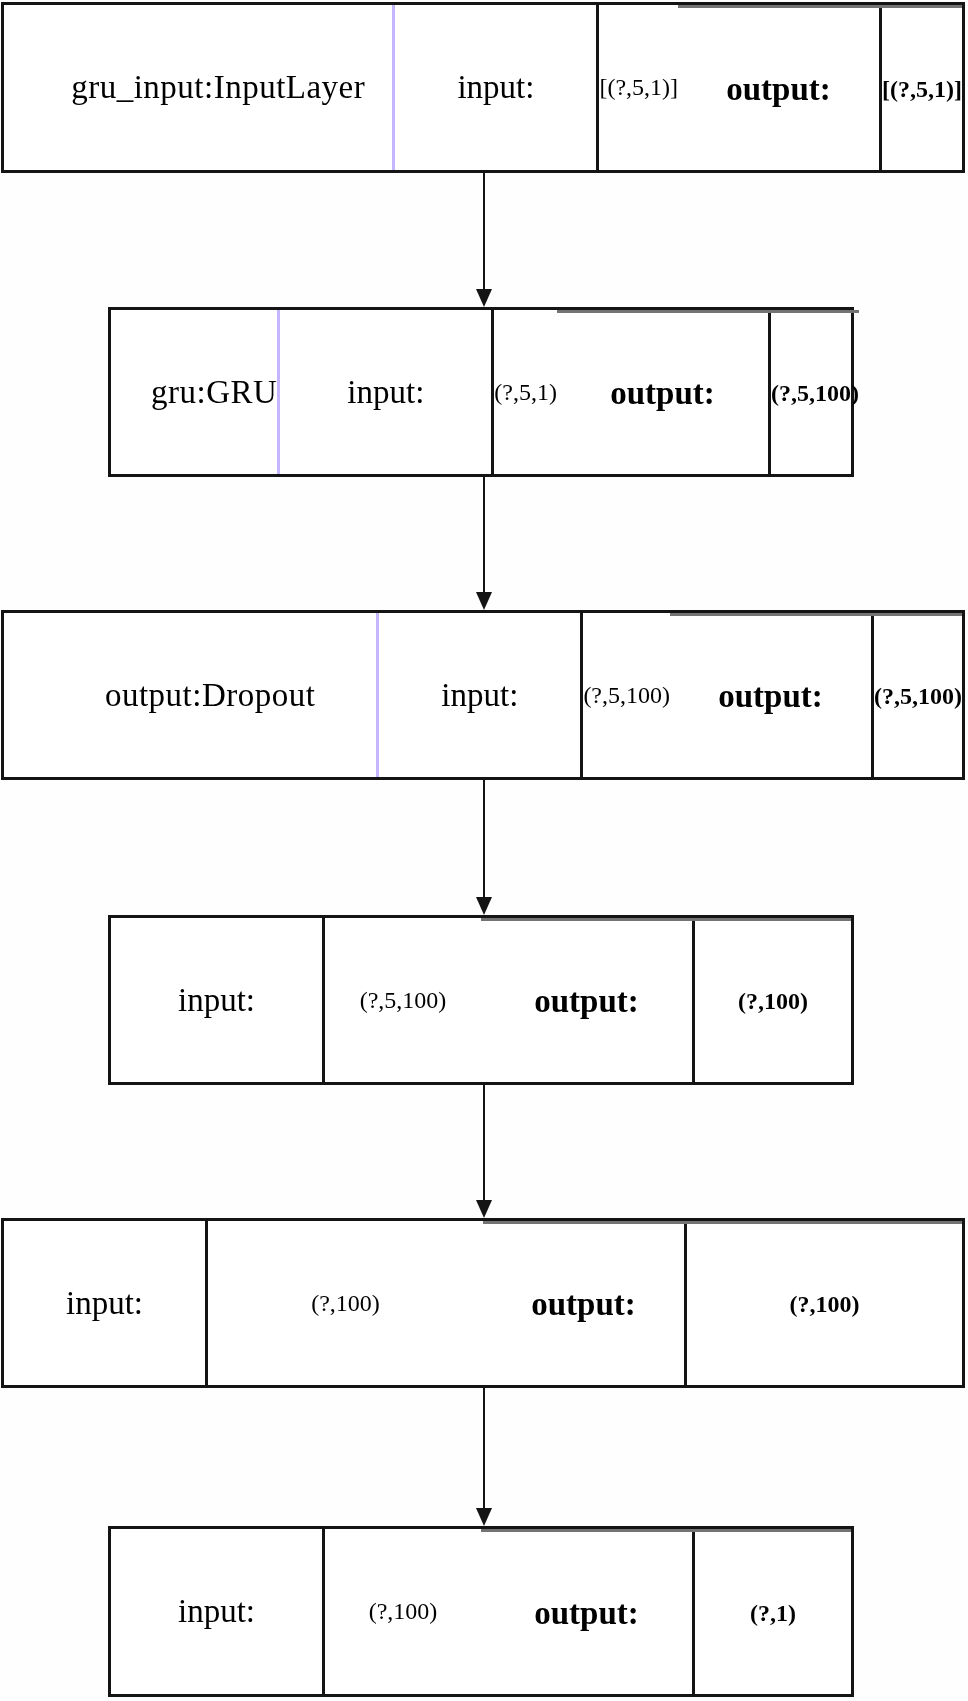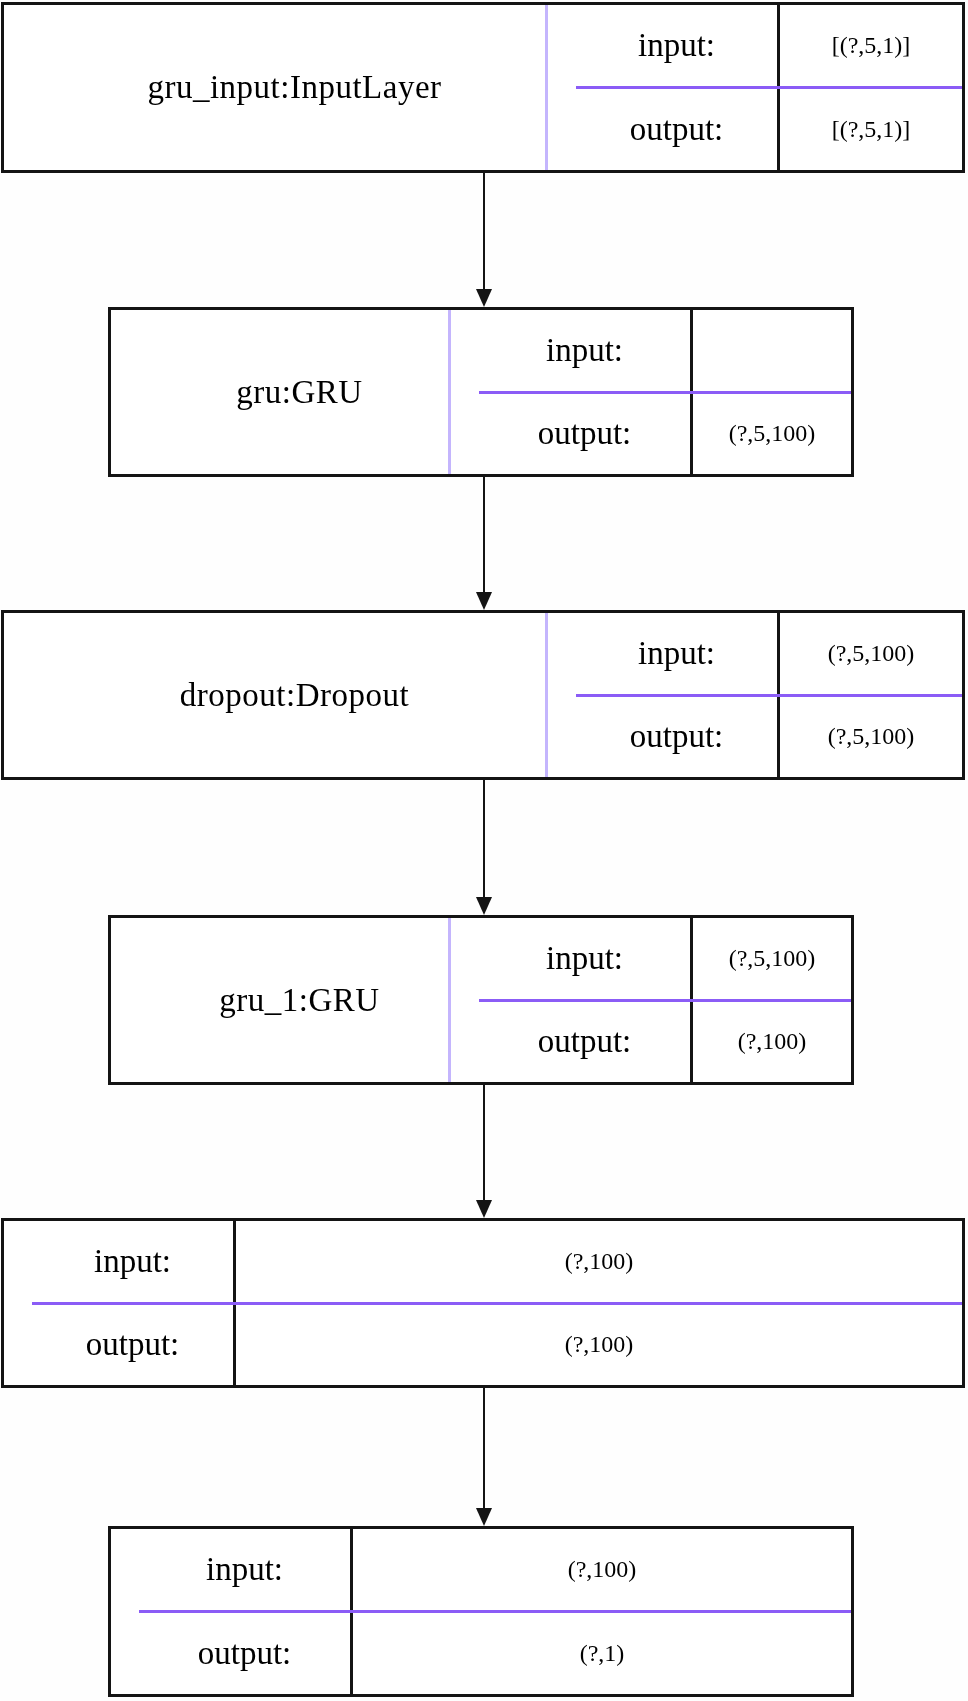--- a/index.html
+++ b/index.html
@@ -21,27 +21,28 @@
   .node .name-cell{
     box-sizing:border-box;
     display:flex;align-items:center;justify-content:center;
     border-right:3px solid #c4b5fd;
     font-size:33px;
     letter-spacing:0.5px;
     white-space:nowrap;
     margin-left:40px;
   }
   .node .io{
-    flex:1;display:flex;flex-direction:column;padding-left:28px;
+    flex:1;display:flex;flex-direction:row;
   }
   .node .io-row{
     flex:1;display:flex;min-height:0;
   }
   .node .io-row + .io-row{
-    border-top:3px solid #8b5cf6;
+    border-top:3px solid #737373;
+    font-weight:bold;
   }
   .node .label-cell{
     box-sizing:border-box;
     display:flex;align-items:center;justify-content:center;
     border-right:3px solid #141414;
     font-size:33px;
     white-space:nowrap;
   }
   .node .value-cell{
     flex:1;
@@ -98,54 +99,54 @@
   <div class="arrow" style="top:173px;height:134px;">
     <div class="shaft"></div>
     <div class="head"></div>
   </div>
 
   <div class="node narrow" style="top:307px;height:170px;">
     <div class="name-cell">gru:GRU</div>
     <div class="io">
       <div class="io-row">
         <div class="label-cell">input:</div>
+        <div class="value-cell">(?,5,1)</div>
       </div>
       <div class="io-row">
         <div class="label-cell">output:</div>
         <div class="value-cell">(?,5,100)</div>
       </div>
     </div>
   </div>
 
   <div class="arrow" style="top:477px;height:133px;">
     <div class="shaft"></div>
     <div class="head"></div>
   </div>
 
   <div class="node wide" style="top:610px;height:170px;">
-    <div class="name-cell">dropout:Dropout</div>
+    <div class="name-cell">output:Dropout</div>
     <div class="io">
       <div class="io-row">
         <div class="label-cell">input:</div>
         <div class="value-cell">(?,5,100)</div>
       </div>
       <div class="io-row">
         <div class="label-cell">output:</div>
         <div class="value-cell">(?,5,100)</div>
       </div>
     </div>
   </div>
 
   <div class="arrow" style="top:780px;height:135px;">
     <div class="shaft"></div>
     <div class="head"></div>
   </div>
 
   <div class="node narrow" style="top:915px;height:170px;">
-    <div class="name-cell">gru_1:GRU</div>
     <div class="io">
       <div class="io-row">
         <div class="label-cell">input:</div>
         <div class="value-cell">(?,5,100)</div>
       </div>
       <div class="io-row">
         <div class="label-cell">output:</div>
         <div class="value-cell">(?,100)</div>
       </div>
     </div>

